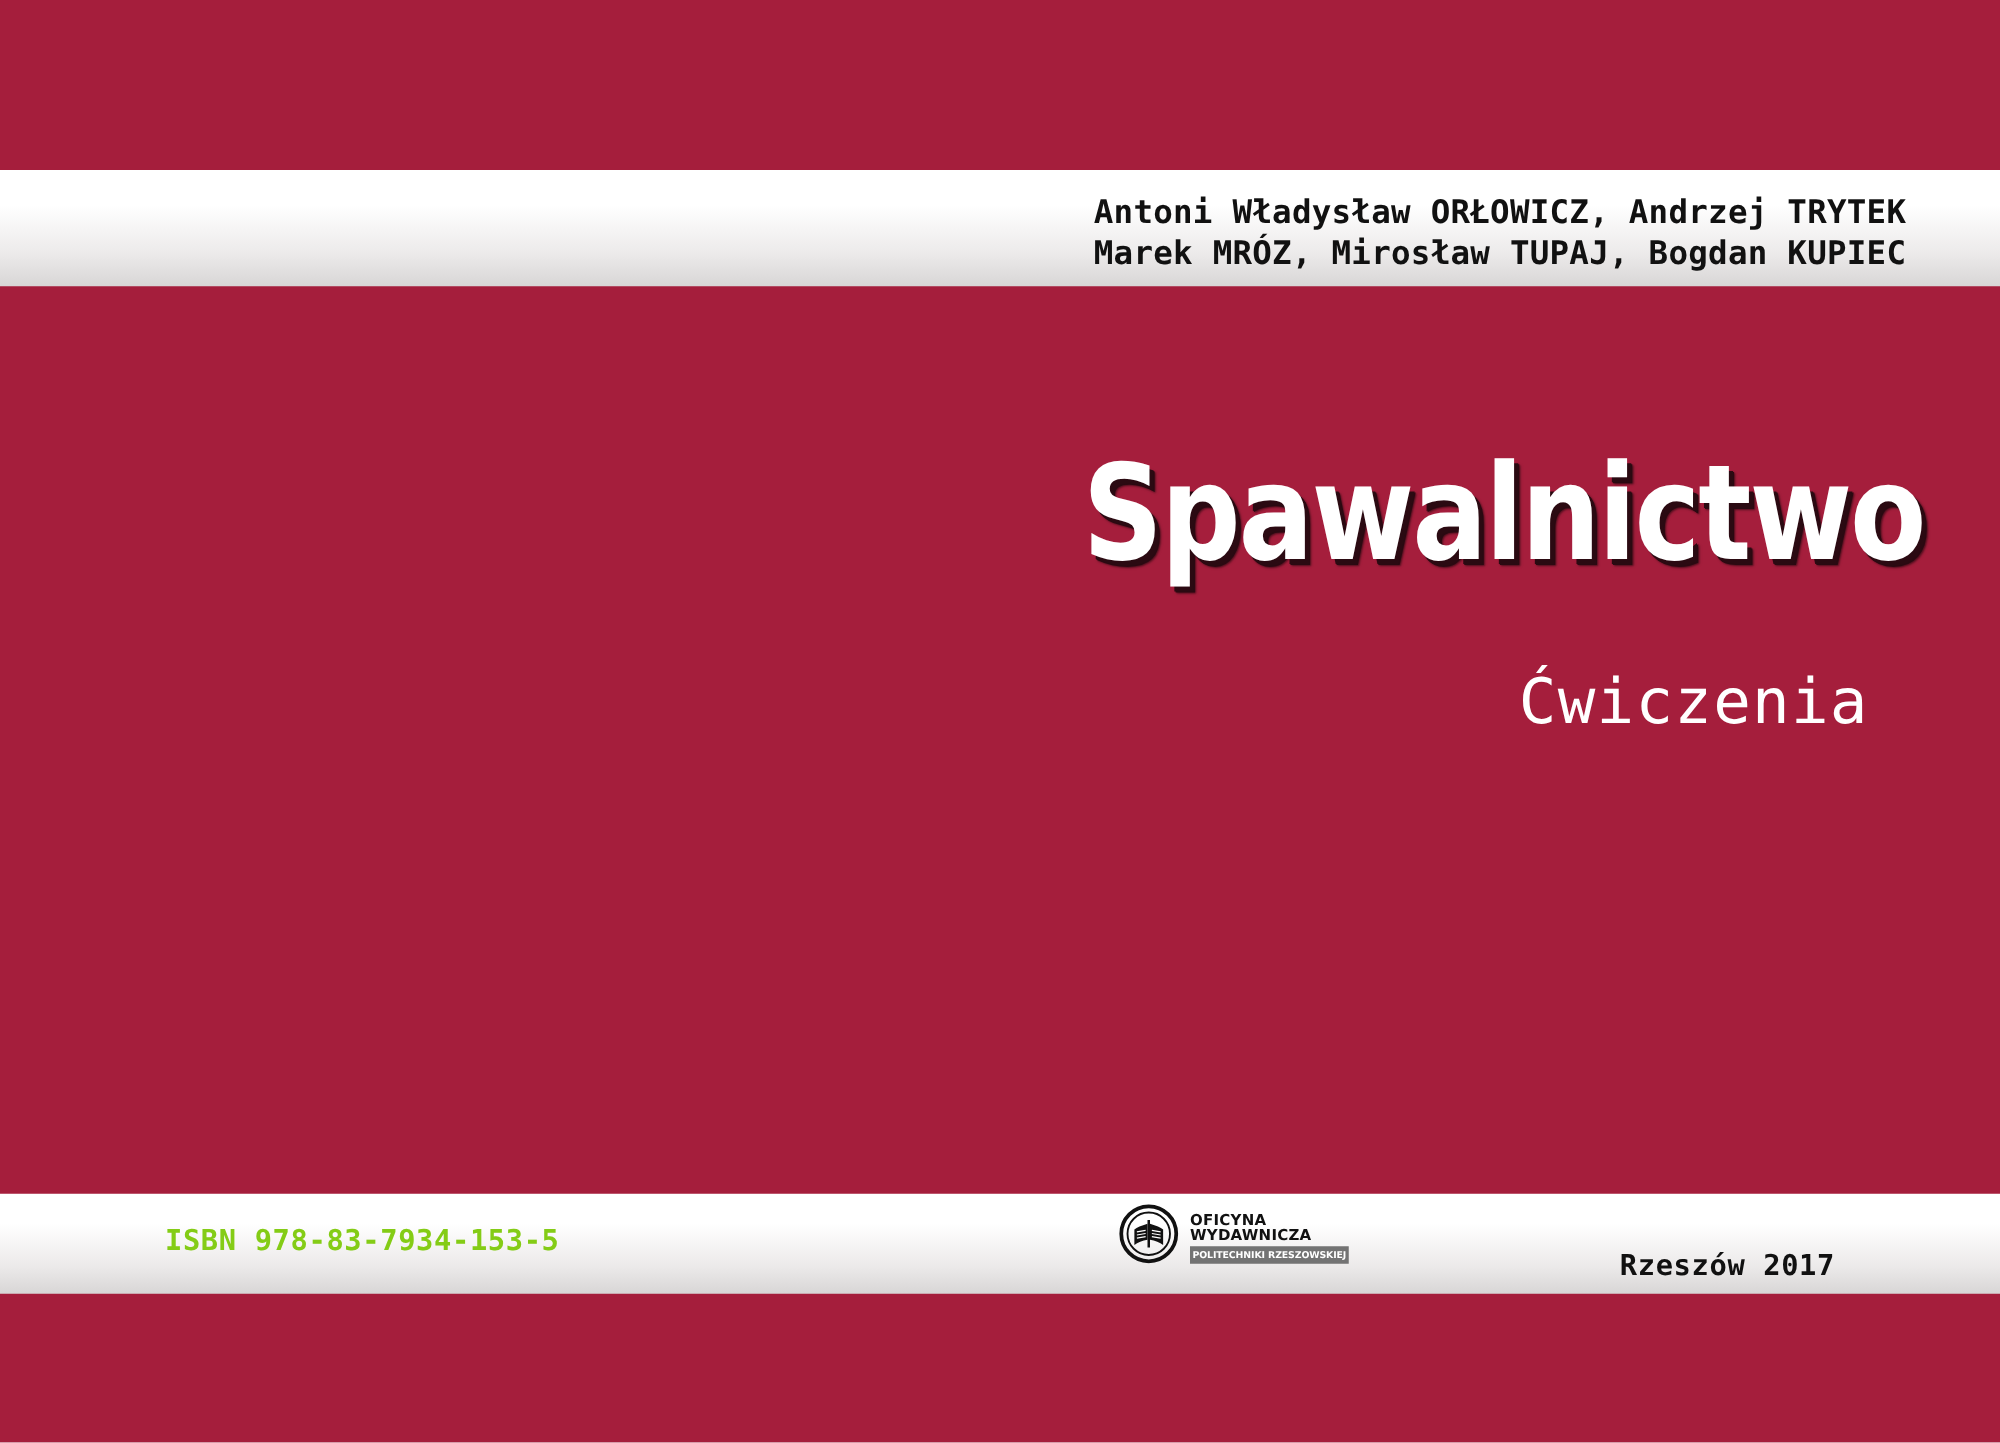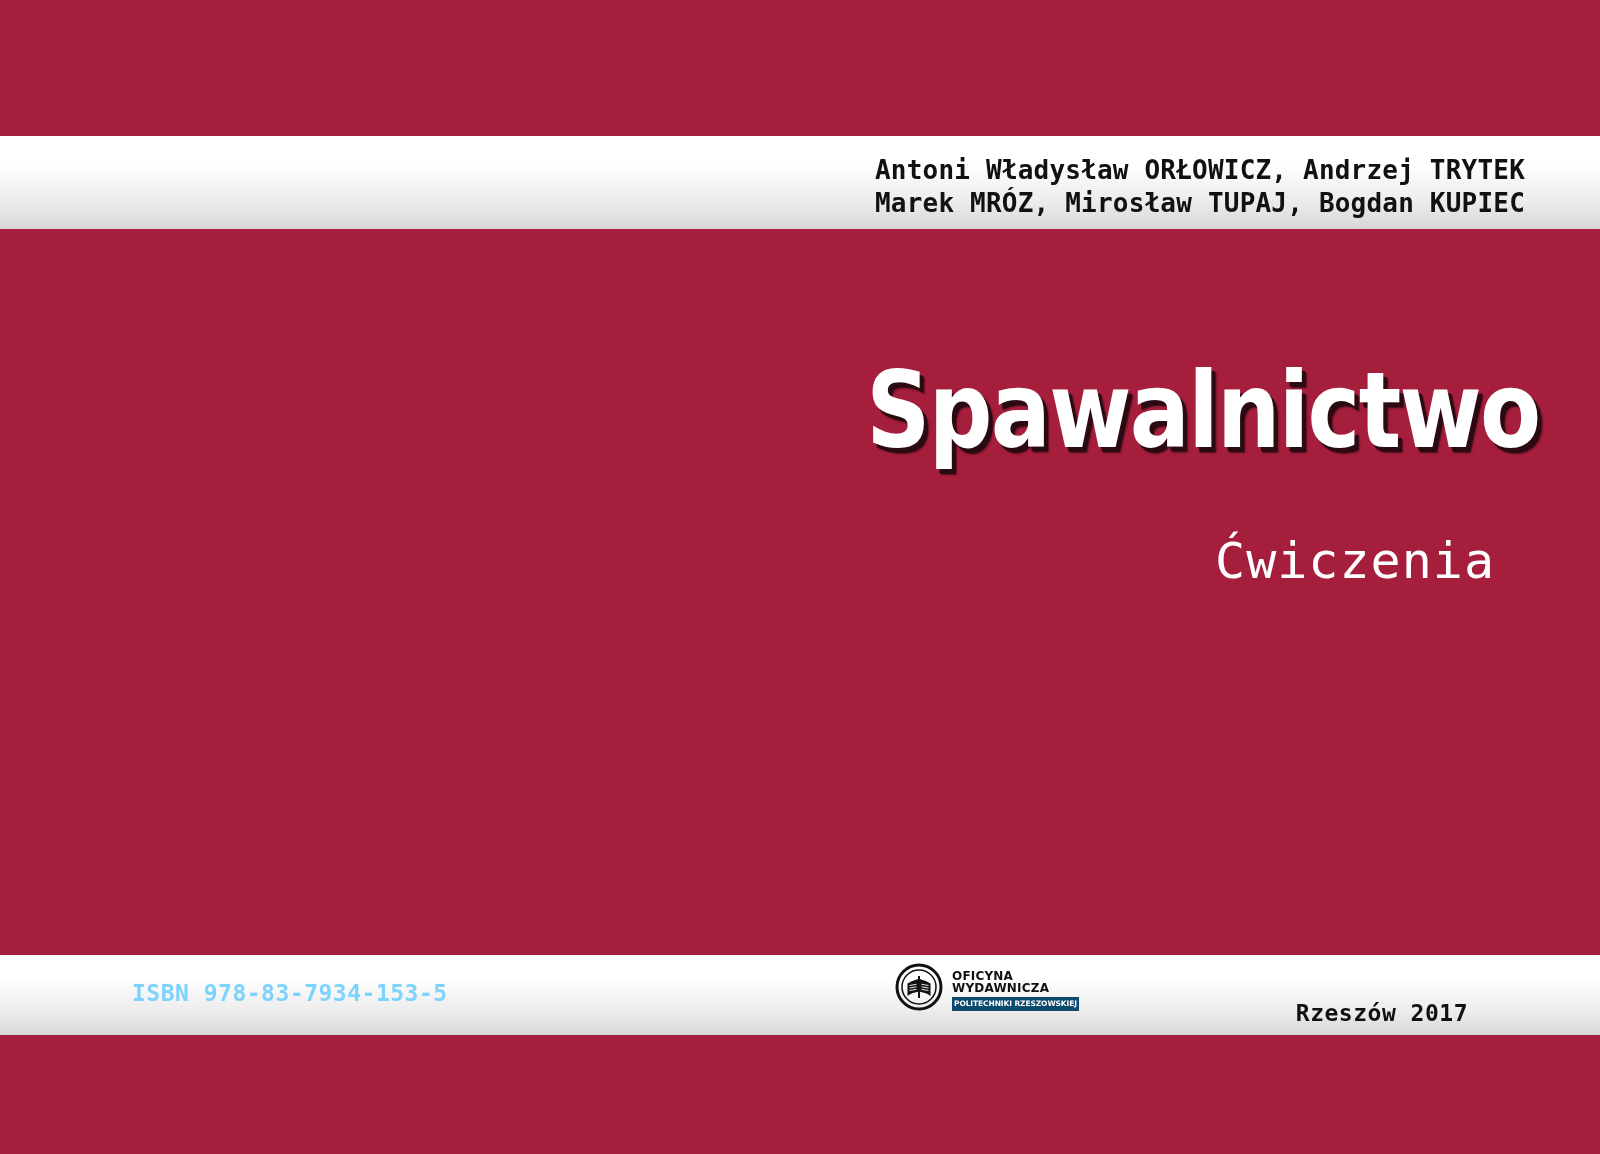--- a/index.html
+++ b/index.html
@@ -89,21 +89,21 @@
     font-size: 50px;
     line-height: 58px;
     letter-spacing: 1px;
   }
 
   
   .isbn {
     position: absolute;
     top: 980px;
     left: 132px;
-    color: #7dd3fc;
+    color: #84cc16;
     font-weight: bold;
     font-size: 23px;
     letter-spacing: 0.5px;
   }
   .place-year {
     position: absolute;
     top: 1000px;
     right: 132px;
     color: #111111;
     font-weight: bold;
@@ -133,21 +133,21 @@
   .publisher .pub-l2 {
     font-size: 12px;
     font-weight: bold;
     letter-spacing: 0.2px;
   }
   .publisher .pub-l3 {
     font-size: 7.5px;
     font-weight: bold;
     letter-spacing: -0.1px;
     margin-top: 1px;
-    background: #0c4a6e;
+    background: #737373;
     color: #ffffff;
     display: inline-block;
     padding: 1px 2px;
   }
 </style>
 </head>
 <body>
 
 <div class="cover">
 

